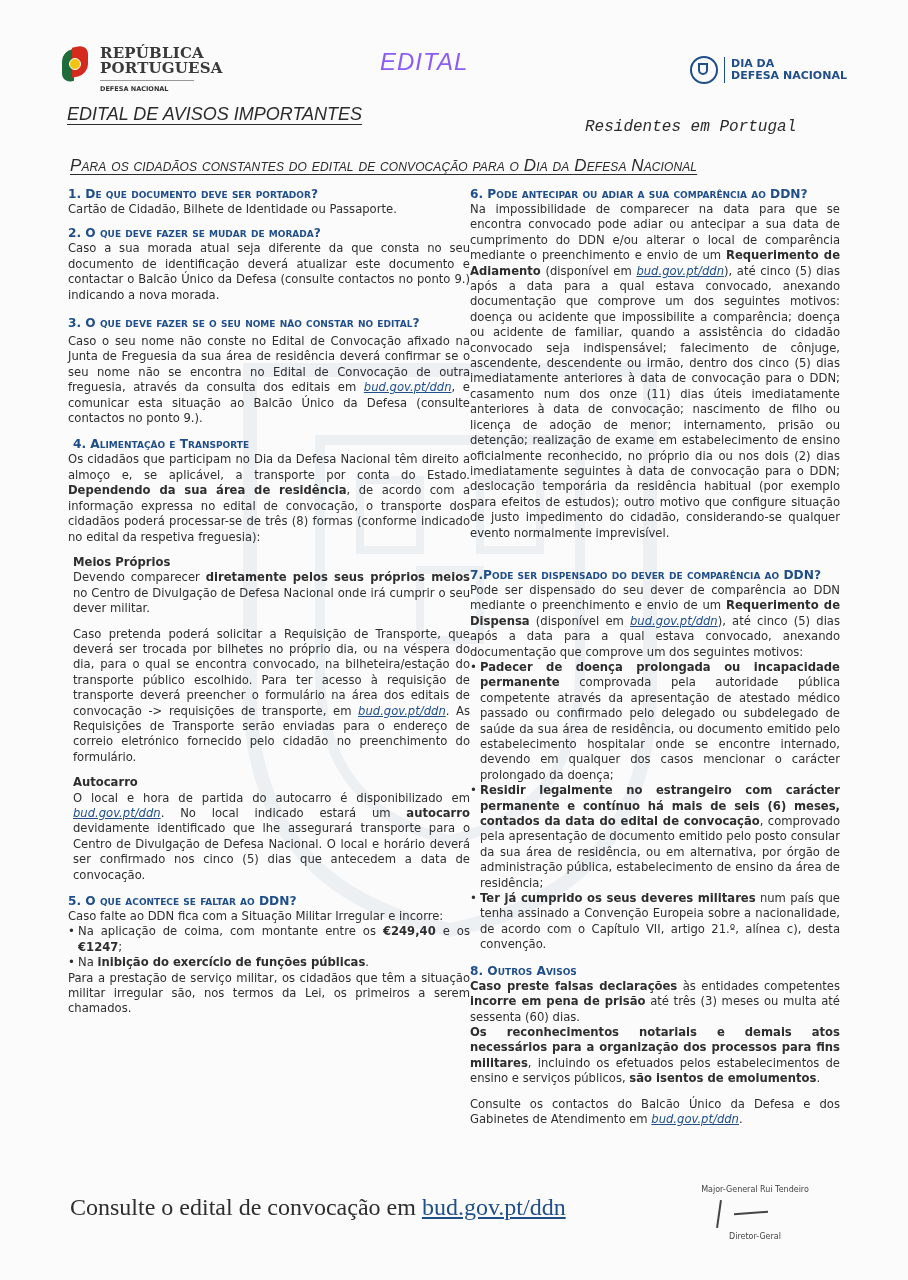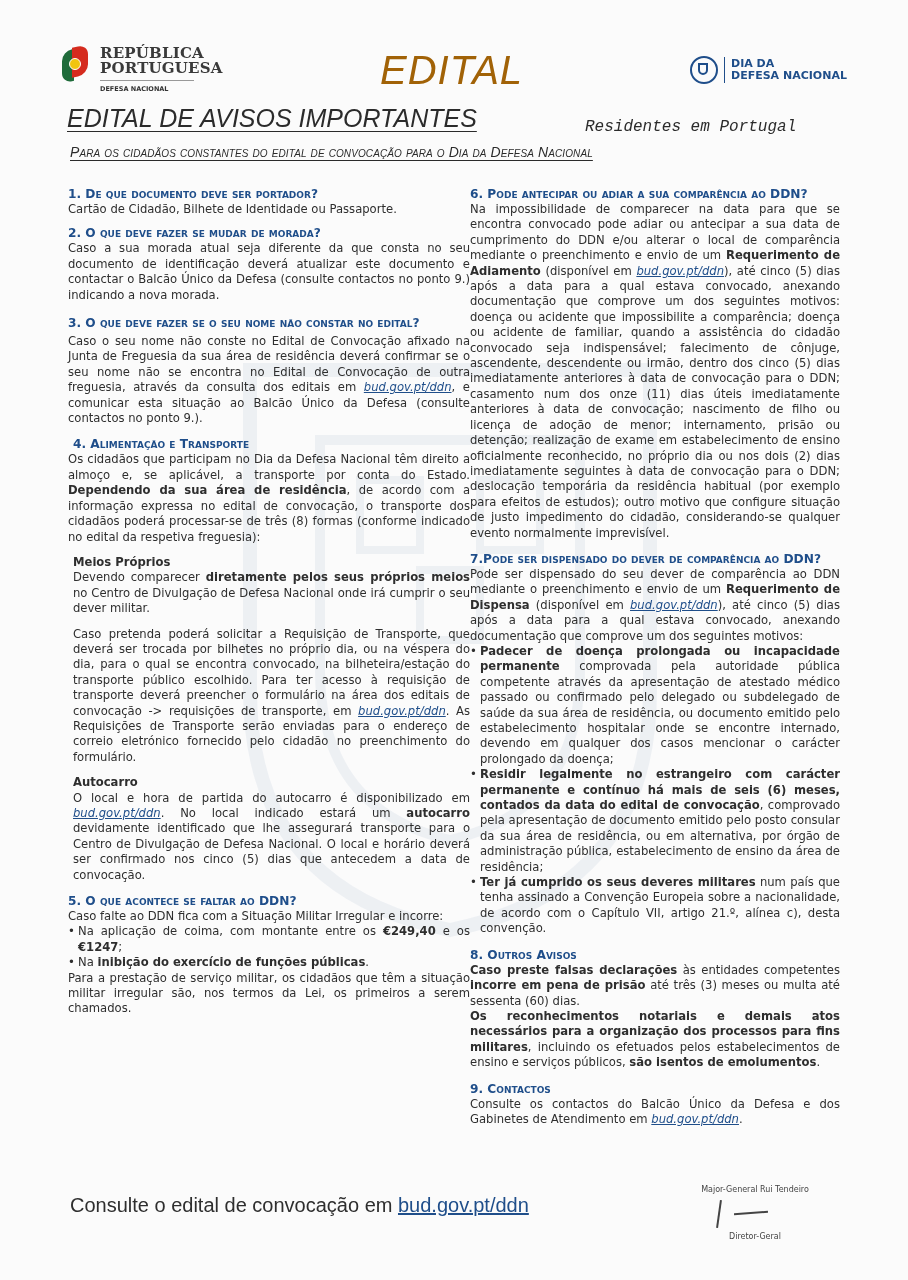--- a/index.html
+++ b/index.html
@@ -10,44 +10,44 @@
   .watermark { position: absolute; left: 210px; top: 330px; width: 480px; height: 620px; opacity: 0.06; }
   
   .logo-rp { position: absolute; left: 62px; top: 46px; display: flex; align-items: flex-start; }
   .flag { width: 26px; height: 38px; position: relative; margin-right: 12px; }
   .flag .g { position: absolute; left: 0; top: 4px; width: 12px; height: 32px; background: #1f6b3a; border-radius: 10px 0 0 10px; transform: skewY(-12deg); }
   .flag .r { position: absolute; left: 10px; top: 0; width: 16px; height: 30px; background: #d52b1e; border-radius: 0 10px 10px 0; transform: skewY(-12deg); }
   .flag .s { position: absolute; left: 7px; top: 12px; width: 10px; height: 10px; border-radius: 50%; background: #f1c40f; border: 1px solid #fff; }
   .rp-text { font-family: "DejaVu Serif", serif; color: #3a3a3a; font-size: 15px; line-height: 15px; font-weight: bold; letter-spacing: 0.2px; }
   .rp-line { width: 94px; height: 1px; background: #999; margin: 4px 0 4px 0; }
   .rp-sub { font-size: 6.5px; font-weight: bold; color: #333; }
-  .title-edital { position: absolute; left: 380px; top: 48px; font-family: "Liberation Sans", sans-serif; font-style: italic; font-size: 40px; color: #a16207; letter-spacing: 1px; }
+  .title-edital { position: absolute; left: 380px; top: 48px; font-family: "Liberation Sans", sans-serif; font-style: italic; font-size: 24px; color: #8b5cf6; letter-spacing: 1px; }
   .logo-ddn { position: absolute; left: 690px; top: 56px; display: flex; align-items: center; }
   .ddn-icon { width: 24px; height: 24px; border: 2.5px solid #1f4e8a; border-radius: 50%; position: relative; margin-right: 6px; }
   .ddn-icon .sh { position: absolute; left: 6px; top: 5px; width: 10px; height: 12px; border: 2px solid #1f4e8a; border-radius: 0 0 5px 5px; box-sizing: border-box; }
   .ddn-sep { width: 1px; height: 26px; background: #1f4e8a; margin-right: 6px; }
   .ddn-text { color: #1f4e8a; font-weight: bold; font-size: 11px; line-height: 12px; }
-  .main-heading { position: absolute; left: 67px; top: 104px; font-family: "Liberation Sans", sans-serif; font-style: italic; font-size: 25px; color: #2b2b2b; text-decoration: underline; text-decoration-thickness: 1px; text-underline-offset: 4px; }
+  .main-heading { position: absolute; left: 67px; top: 104px; font-family: "Liberation Sans", sans-serif; font-style: italic; font-size: 18px; color: #2b2b2b; text-decoration: underline; text-decoration-thickness: 1px; text-underline-offset: 4px; }
   .subtitle-res { position: absolute; left: 585px; top: 118px; font-family: Liberation Mono, monospace; font-style: italic; font-size: 16px; color: #2b2b2b; }
-  .sub-heading { position: absolute; left: 70px; top: 144px; font-family: "Liberation Sans", sans-serif; font-style: italic; font-size: 14px; color: #2b2b2b; font-variant: small-caps; text-decoration: underline; text-decoration-thickness: 1px; text-underline-offset: 3px; letter-spacing: 0.1px; }
+  .sub-heading { position: absolute; left: 70px; top: 156px; font-family: "Liberation Sans", sans-serif; font-style: italic; font-size: 17px; color: #2b2b2b; font-variant: small-caps; text-decoration: underline; text-decoration-thickness: 1px; text-underline-offset: 3px; letter-spacing: 0.1px; }
   
   .col { position: absolute; top: 186px; font-size: 11.6px; line-height: 15.4px; color: #2e2e2e; text-align: justify; }
   .col-left { left: 68px; width: 402px; }
   .col-right { left: 470px; width: 370px; }
   .sec { margin-bottom: 8px; }
   .sec-title { color: #1f4e8a; font-weight: bold; font-size: 12.2px; font-variant: small-caps; line-height: 16px; }
   .sub-title { font-weight: bold; margin-top: 6px; }
   .indent { padding-left: 5px; }
   b { font-weight: bold; }
   a.link { color: #1f4e8a; font-style: italic; text-decoration: underline; }
   ul.bul { margin: 0; padding: 0 0 0 10px; list-style: none; }
   ul.bul li { position: relative; padding-left: 0; }
   ul.bul li::before { content: "\2022"; position: absolute; left: -10px; }
   
-  .footer-cta { position: absolute; left: 70px; top: 1194px; font-size: 20px; color: #2e2e2e; font-family: Liberation Sans, sans-serif; }
+  .footer-cta { position: absolute; left: 70px; top: 1194px; font-size: 24px; color: #2e2e2e; font-family: Liberation Serif, serif; }
   .footer-cta a { color: #1f4e8a; text-decoration: underline; }
   .sign { position: absolute; left: 690px; top: 1185px; width: 130px; text-align: center; font-size: 8px; color: #444; }
   .sign-mark { height: 38px; position: relative; }
   .sign-mark .v { position: absolute; left: 28px; top: 6px; width: 2px; height: 28px; background: #444; transform: rotate(8deg); }
   .sign-mark .h { position: absolute; left: 44px; top: 18px; width: 34px; height: 2px; background: #444; transform: rotate(-4deg); }
 </style>
 </head>
 <body>
 
 <div class="page">
@@ -128,36 +128,35 @@
       </ul>
       <div>Para a prestação de serviço militar, os cidadãos que têm a situação militar irregular são, nos termos da Lei, os primeiros a serem chamados.</div>
     </div>
   </div>
 
   <div class="col col-right">
     <div class="sec">
       <div class="sec-title">6. Pode antecipar ou adiar a sua comparência ao DDN?</div>
       <div><span>Na impossibilidade de comparecer na data para que se encontra convocado pode adiar ou antecipar a sua data de cumprimento do DDN e/ou alterar o local de comparência mediante o preenchimento e envio de um </span><b>Requerimento de Adiamento</b><span> (disponível em </span><a class="link">bud.gov.pt/ddn</a><span>), até cinco (5) dias após a data para a qual estava convocado, anexando documentação que comprove um dos seguintes motivos: doença ou acidente que impossibilite a comparência; doença ou acidente de familiar, quando a assistência do cidadão convocado seja indispensável; falecimento de cônjuge, ascendente, descendente ou irmão, dentro dos cinco (5) dias imediatamente anteriores à data de convocação para o DDN; casamento num dos onze (11) dias úteis imediatamente anteriores à data de convocação; nascimento de filho ou licença de adoção de menor; internamento, prisão ou detenção; realização de exame em estabelecimento de ensino oficialmente reconhecido, no próprio dia ou nos dois (2) dias imediatamente seguintes à data de convocação para o DDN; deslocação temporária da residência habitual (por exemplo para efeitos de estudos); outro motivo que configure situação de justo impedimento do cidadão, considerando-se qualquer evento normalmente imprevisível.</span></div>
     </div>
-    <div class="sec" style="margin-top:10px">
+    <div class="sec" style="margin-top:26px">
       <div class="sec-title">7.Pode ser dispensado do dever de comparência ao DDN?</div>
       <div><span>Pode ser dispensado do seu dever de comparência ao DDN mediante o preenchimento e envio de um </span><b>Requerimento de Dispensa</b><span> (disponível em </span><a class="link">bud.gov.pt/ddn</a><span>), até cinco (5) dias após a data para a qual estava convocado, anexando documentação que comprove um dos seguintes motivos:</span></div>
       <ul class="bul">
         <li><b>Padecer de doença prolongada ou incapacidade permanente</b><span> comprovada pela autoridade pública competente através da apresentação de atestado médico passado ou confirmado pelo delegado ou subdelegado de saúde da sua área de residência, ou documento emitido pelo estabelecimento hospitalar onde se encontre internado, devendo em qualquer dos casos mencionar o carácter prolongado da doença;</span></li>
         <li><b>Residir legalmente no estrangeiro com carácter permanente e contínuo há mais de seis (6) meses, contados da data do edital de convocação</b><span>, comprovado pela apresentação de documento emitido pelo posto consular da sua área de residência, ou em alternativa, por órgão de administração pública, estabelecimento de ensino da área de residência;</span></li>
         <li><b>Ter já cumprido os seus deveres militares</b><span> num país que tenha assinado a Convenção Europeia sobre a nacionalidade, de acordo com o Capítulo VII, artigo 21.º, alínea c), desta convenção.</span></li>
       </ul>
     </div>
     <div class="sec" style="margin-top:10px">
       <div class="sec-title">8. Outros Avisos</div>
       <div><b>Caso preste falsas declarações</b><span> às entidades competentes </span><b>incorre em pena de prisão</b><span> até três (3) meses ou multa até sessenta (60) dias.</span></div>
       <div><b>Os reconhecimentos notariais e demais atos necessários para a organização dos processos para fins militares</b><span>, incluindo os efetuados pelos estabelecimentos de ensino e serviços públicos, </span><b>são isentos de emolumentos</b><span>.</span></div>
     </div>
     <div class="sec" style="margin-top:10px">
-      <div class="sec-title">9. Contactos</div>
       <div><span>Consulte os contactos do Balcão Único da Defesa e dos Gabinetes de Atendimento em </span><a class="link">bud.gov.pt/ddn</a><span>.</span></div>
     </div>
   </div>
 
   <div class="footer-cta">
     <span>Consulte o edital de convocação em </span><a>bud.gov.pt/ddn</a>
   </div>
   <div class="sign">
     <div>Major-General Rui Tendeiro</div>
     <div class="sign-mark">

